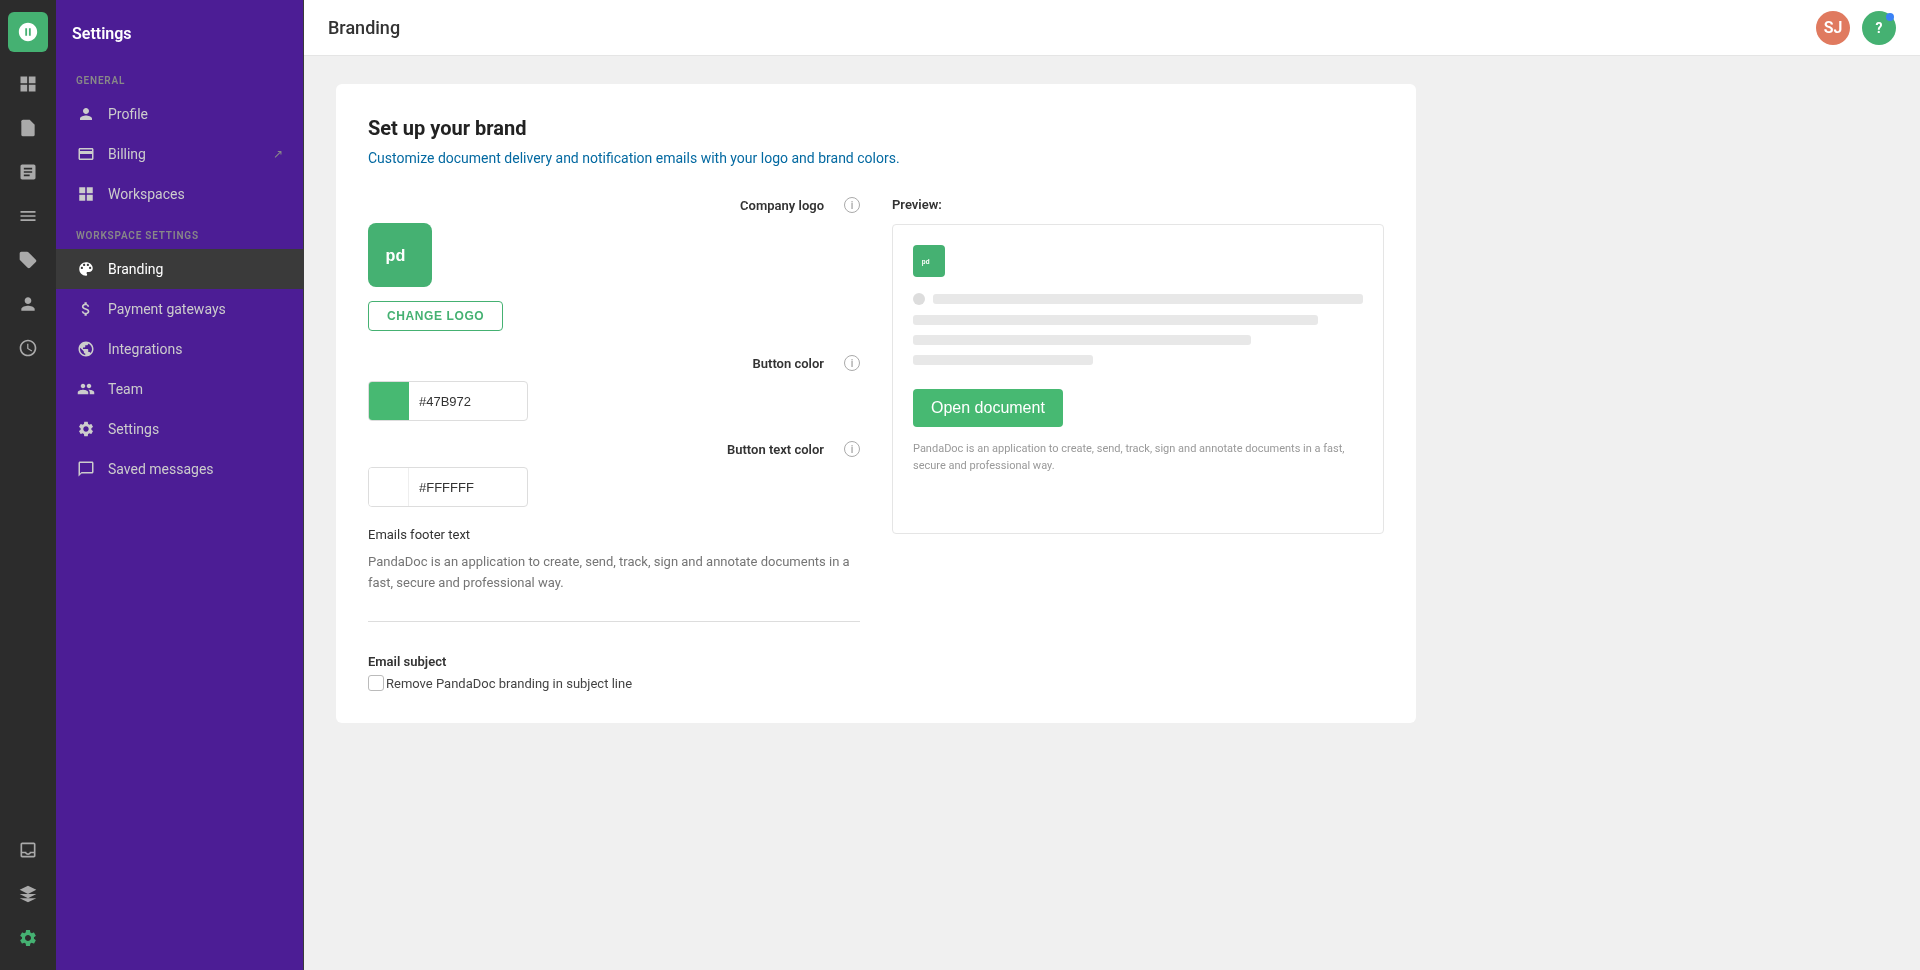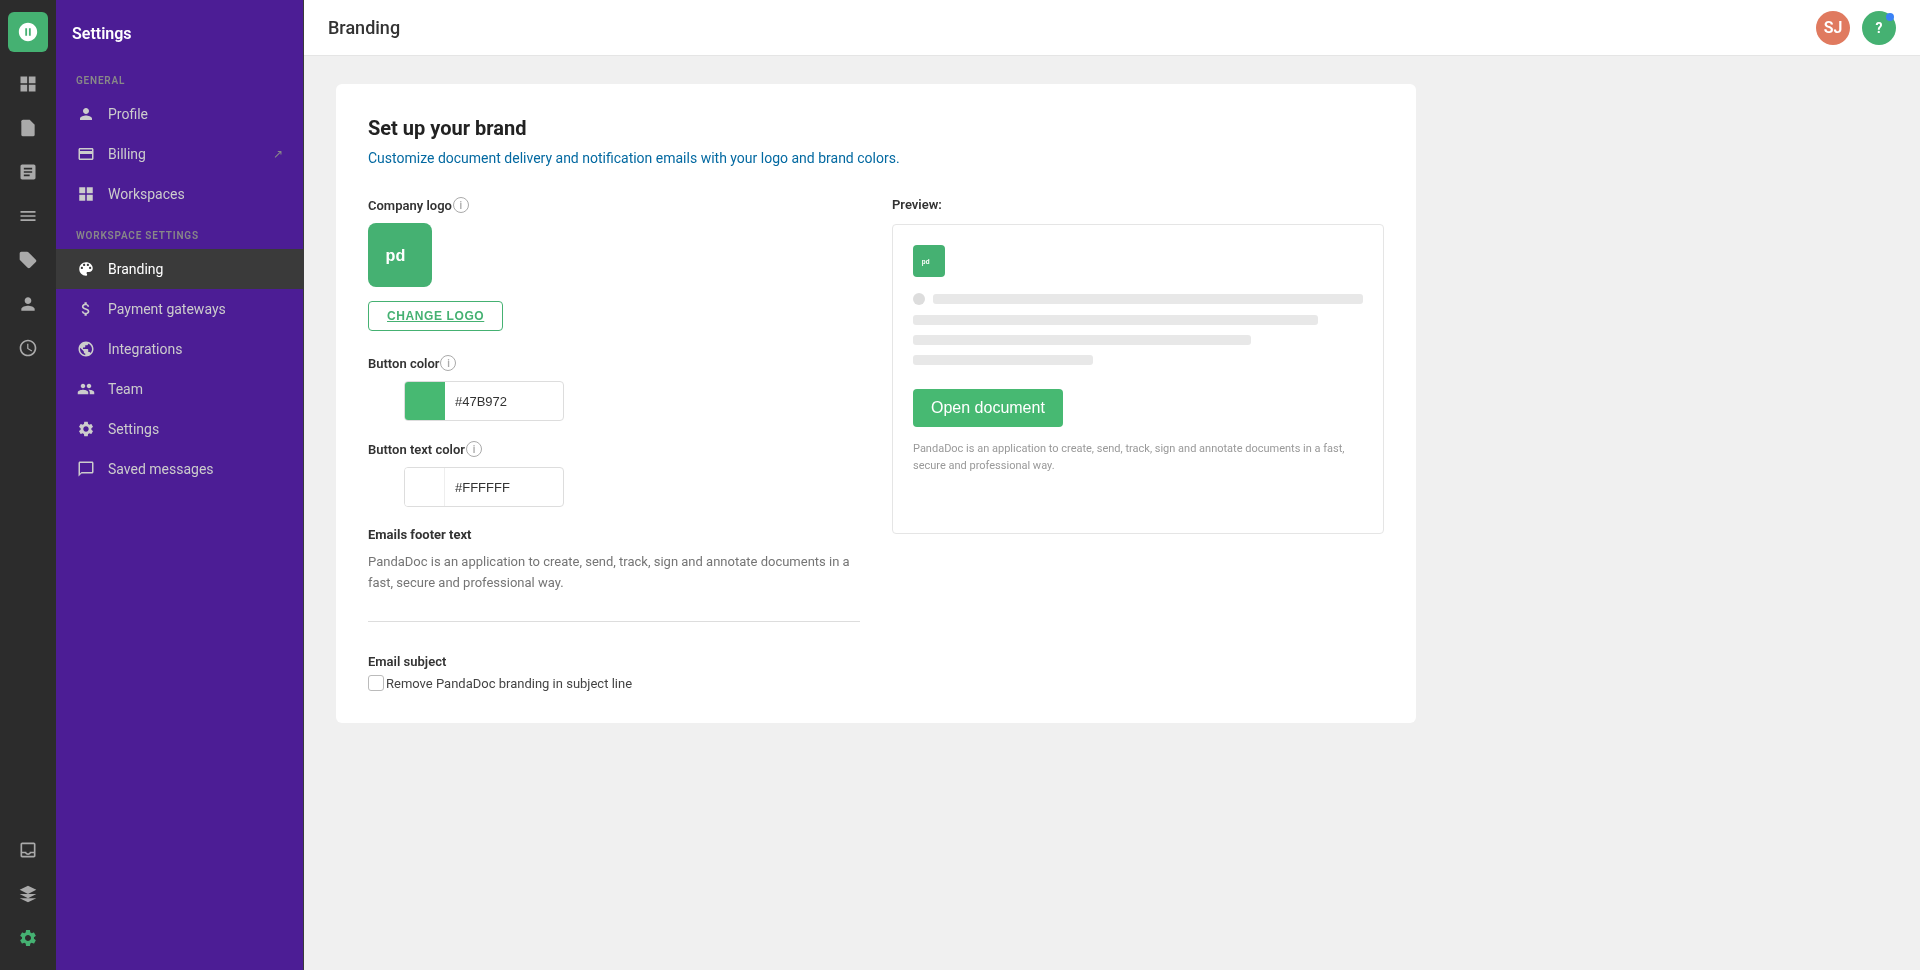--- a/index.html
+++ b/index.html
@@ -169,21 +169,22 @@
     .left-col {}
     .right-col {}
 
     .field-label {
       font-size: 13px;
       font-weight: 600;
       color: #333;
       margin-bottom: 10px;
       display: flex;
       align-items: center;
-      gap: 1px;
+      gap: 20px;
+      justify-content: flex-end;
     }
     .info-icon {
       width: 16px;
       height: 16px;
       border-radius: 50%;
       border: 1.5px solid #aaa;
       display: inline-flex;
       align-items: center;
       justify-content: center;
       font-size: 10px;
@@ -208,33 +209,31 @@
       border: 1.5px solid #45b172;
       background: transparent;
       color: #45b172;
       padding: 7px 18px;
       font-size: 12px;
       font-weight: 600;
       border-radius: 4px;
       cursor: pointer;
       letter-spacing: 0.05em;
       text-transform: uppercase;
-      text-decoration: underline;
     }
 
     .color-input-row {
       display: flex;
       align-items: center;
       gap: 0;
       border: 1px solid #ddd;
       border-radius: 4px;
       overflow: hidden;
       width: 160px;
       margin-bottom: 20px;
-      margin-left: 36px;
     }
     .color-swatch {
       width: 40px;
       height: 38px;
       flex-shrink: 0;
       cursor: pointer;
     }
     .color-swatch.green { background: #47b972; }
     .color-swatch.white { background: #ffffff; border-right: 1px solid #eee; }
     .color-text-input {
@@ -243,21 +242,21 @@
       padding: 0 10px;
       font-size: 13px;
       color: #333;
       width: 110px;
       height: 38px;
       background: #fff;
     }
 
     .footer-label {
       font-size: 13px;
-      font-weight: 700;
+      font-weight: 400;
       color: #333;
       margin-bottom: 10px;
     }
     .footer-textarea {
       width: 100%;
       border: none;
       border-bottom: 1px solid #ddd;
       outline: none;
       font-size: 13px;
       color: #bbb;

